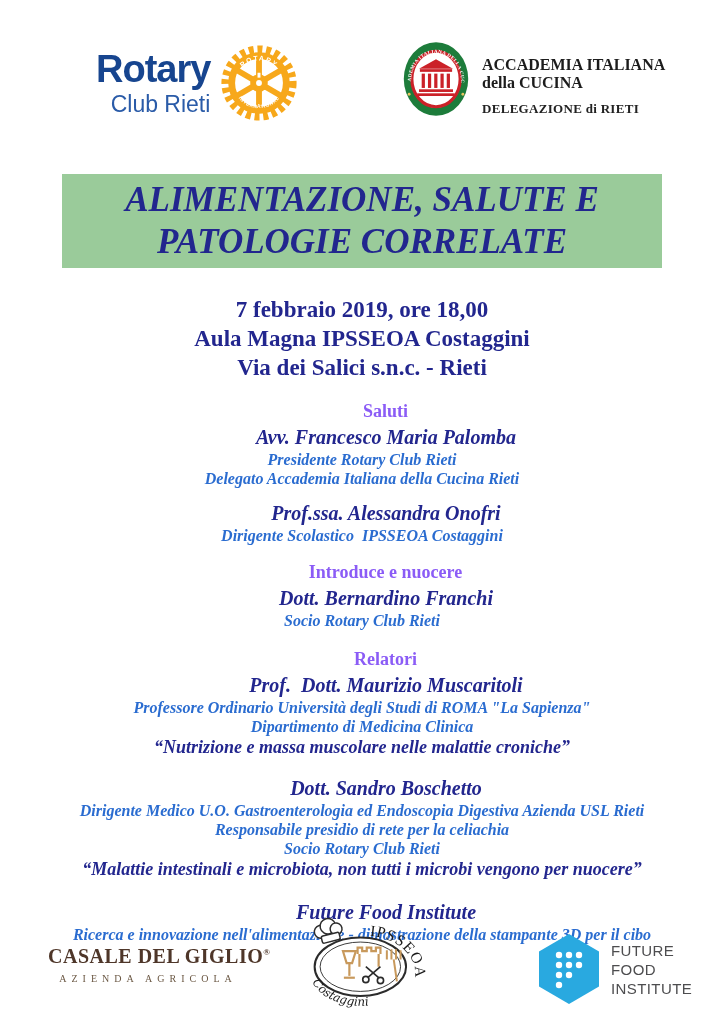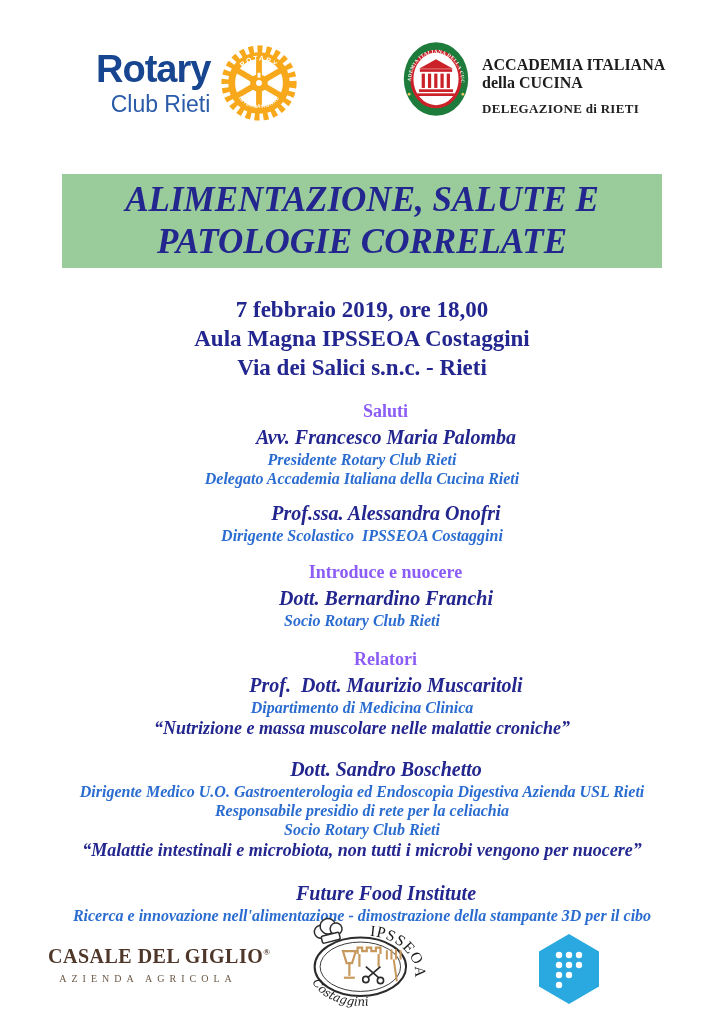--- a/index.html
+++ b/index.html
@@ -134,20 +134,21 @@
 
   <div class="name mt12">Prof.ssa. Alessandra Onofri</div>
   <div class="role">Dirigente Scolastico  IPSSEOA Costaggini</div>
 
   <div class="gold-heading mt16">Introduce e nuocere</div>
   <div class="name mt2">Dott. Bernardino Franchi</div>
   <div class="role">Socio Rotary Club Rieti</div>
 
   <div class="gold-heading mt18">Relatori</div>
   <div class="name mt2">Prof.  Dott. Maurizio Muscaritoli</div>
+  <div class="role">Professore Ordinario Università degli Studi di ROMA "La Sapienza"</div>
   <div class="role">Dipartimento di Medicina Clinica</div>
   <div class="talk">“Nutrizione e massa muscolare nelle malattie croniche”</div>
 
   <div class="name mt16">Dott. Sandro Boschetto</div>
   <div class="role">Dirigente Medico U.O. Gastroenterologia ed Endoscopia Digestiva Azienda USL Rieti</div>
   <div class="role">Responsabile presidio di rete per la celiachia</div>
   <div class="role">Socio Rotary Club Rieti</div>
   <div class="talk">“Malattie intestinali e microbiota, non tutti i microbi vengono per nuocere”</div>
 
   <div class="name mt18">Future Food Institute</div>
@@ -215,16 +216,21 @@
             <circle cx="32" cy="22" r="3.2"></circle>
             <circle cx="42" cy="22" r="3.2"></circle>
           <circle cx="22" cy="32" r="3.2"></circle>
             <circle cx="32" cy="32" r="3.2"></circle>
             <circle cx="42" cy="32" r="3.2"></circle>
           <circle cx="22" cy="42" r="3.2"></circle>
             <circle cx="32" cy="42" r="3.2"></circle>
           <circle cx="22" cy="52" r="3.2"></circle>
         </g>
       </svg>
+      <div class="ffi-text">
+        <div>FUTURE</div>
+        <div>FOOD</div>
+        <div>INSTITUTE</div>
+      </div>
     </div>
 
   </div>
 </div>
 
 </body></html>

